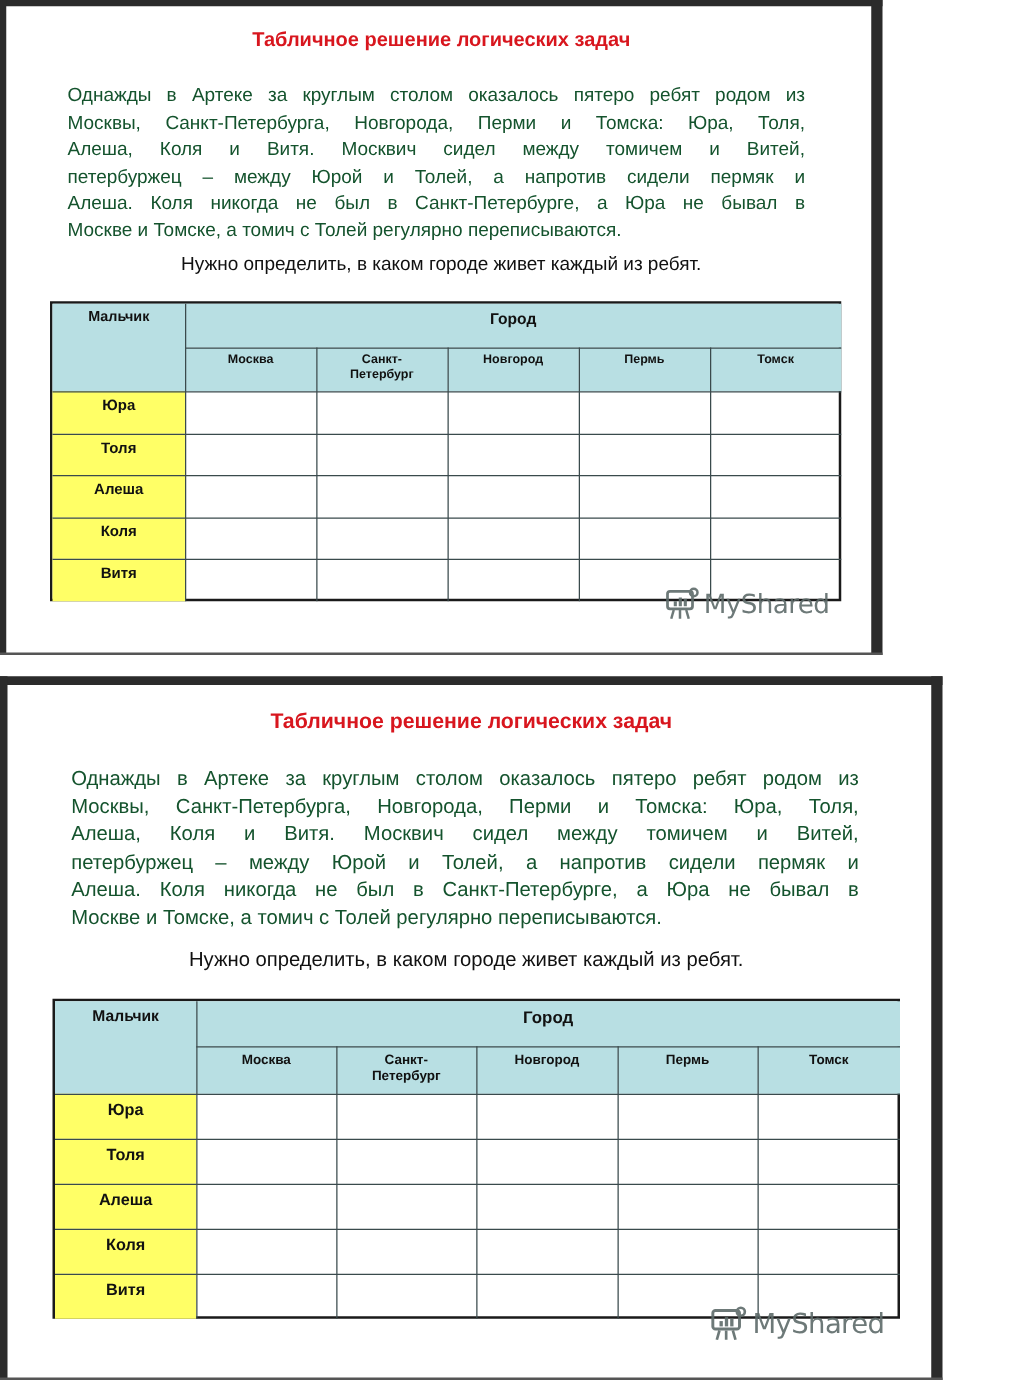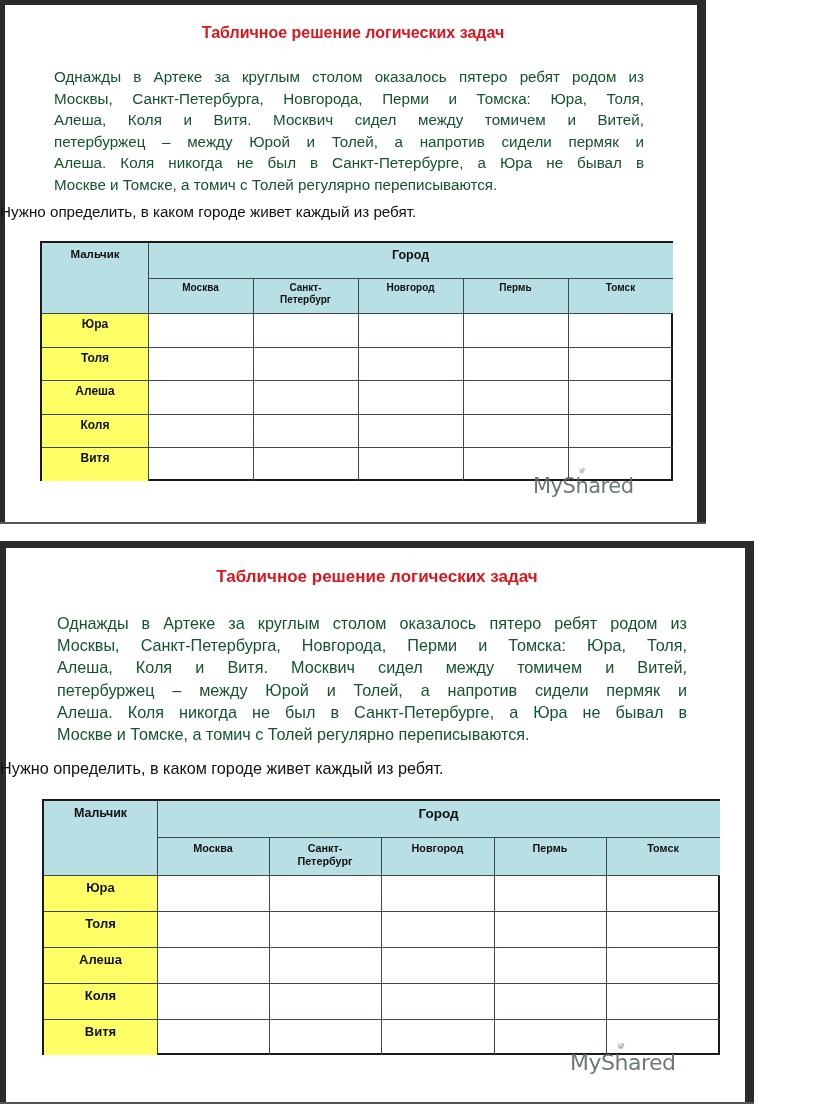--- a/index.html
+++ b/index.html
@@ -4,28 +4,28 @@
 <style>
   html, body { margin:0; padding:0; }
   body { width:816px; height:1120px; background:#ffffff; position:relative; overflow:hidden;
          font-family:"Liberation Sans", sans-serif; }
   .slide { position:absolute; background:#ffffff; box-sizing:border-box; }
   .slide .frame-top, .slide .frame-left, .slide .frame-right, .slide .frame-bottom { position:absolute; background:#2b2b2b; }
   .title { position:absolute; left:0; right:0; text-align:center; color:#d8161e; font-weight:bold; white-space:nowrap; }
   .para { position:absolute; color:#14532d; text-align:justify; text-align-last:justify; }
   .para .line { display:block; white-space:nowrap; text-align:justify; text-align-last:justify; }
   .para .line.last { text-align-last:left; }
-  .question { position:absolute; color:#111; white-space:nowrap; }
+  .question { position:absolute; color:#111; white-space:nowrap; text-align:center; }
   .grid { position:absolute; border:2px solid #1a1a1a; box-sizing:border-box;padding-left:48px; }
   .cell { position:absolute; box-sizing:border-box; font-weight:bold; color:#111; text-align:center; }
   .hdr { background:#b8dfe3; }
   .boy { background:#ffff66; }
   .vline { position:absolute; width:1px; background:#3a4a4c; }
   .hline { position:absolute; height:1px; background:#3a4a4c; }
-  .wm { position:absolute; display:flex; align-items:center; color:#5e6b6a; opacity:0.9;flex-direction:column; }
+  .wm { position:absolute; display:flex; align-items:center; color:#5e6b6a; opacity:0.9; }
   .wm .wm-text { font-family:"DejaVu Sans", sans-serif; letter-spacing:-0.5px; }
 </style>
 </head>
 <body>
 
 <div class="slide" style="left:0;top:0;width:706px;height:524px;">
   <div class="frame-top" style="left:0;top:0;width:706px;height:5px;"></div>
   <div class="frame-left" style="left:0;top:0;width:5px;height:524px;"></div>
   <div class="frame-right" style="left:697px;top:0;width:9px;height:524px;"></div>
   <div class="frame-bottom" style="left:0;top:522px;width:706px;height:2px;background:#555;"></div>

